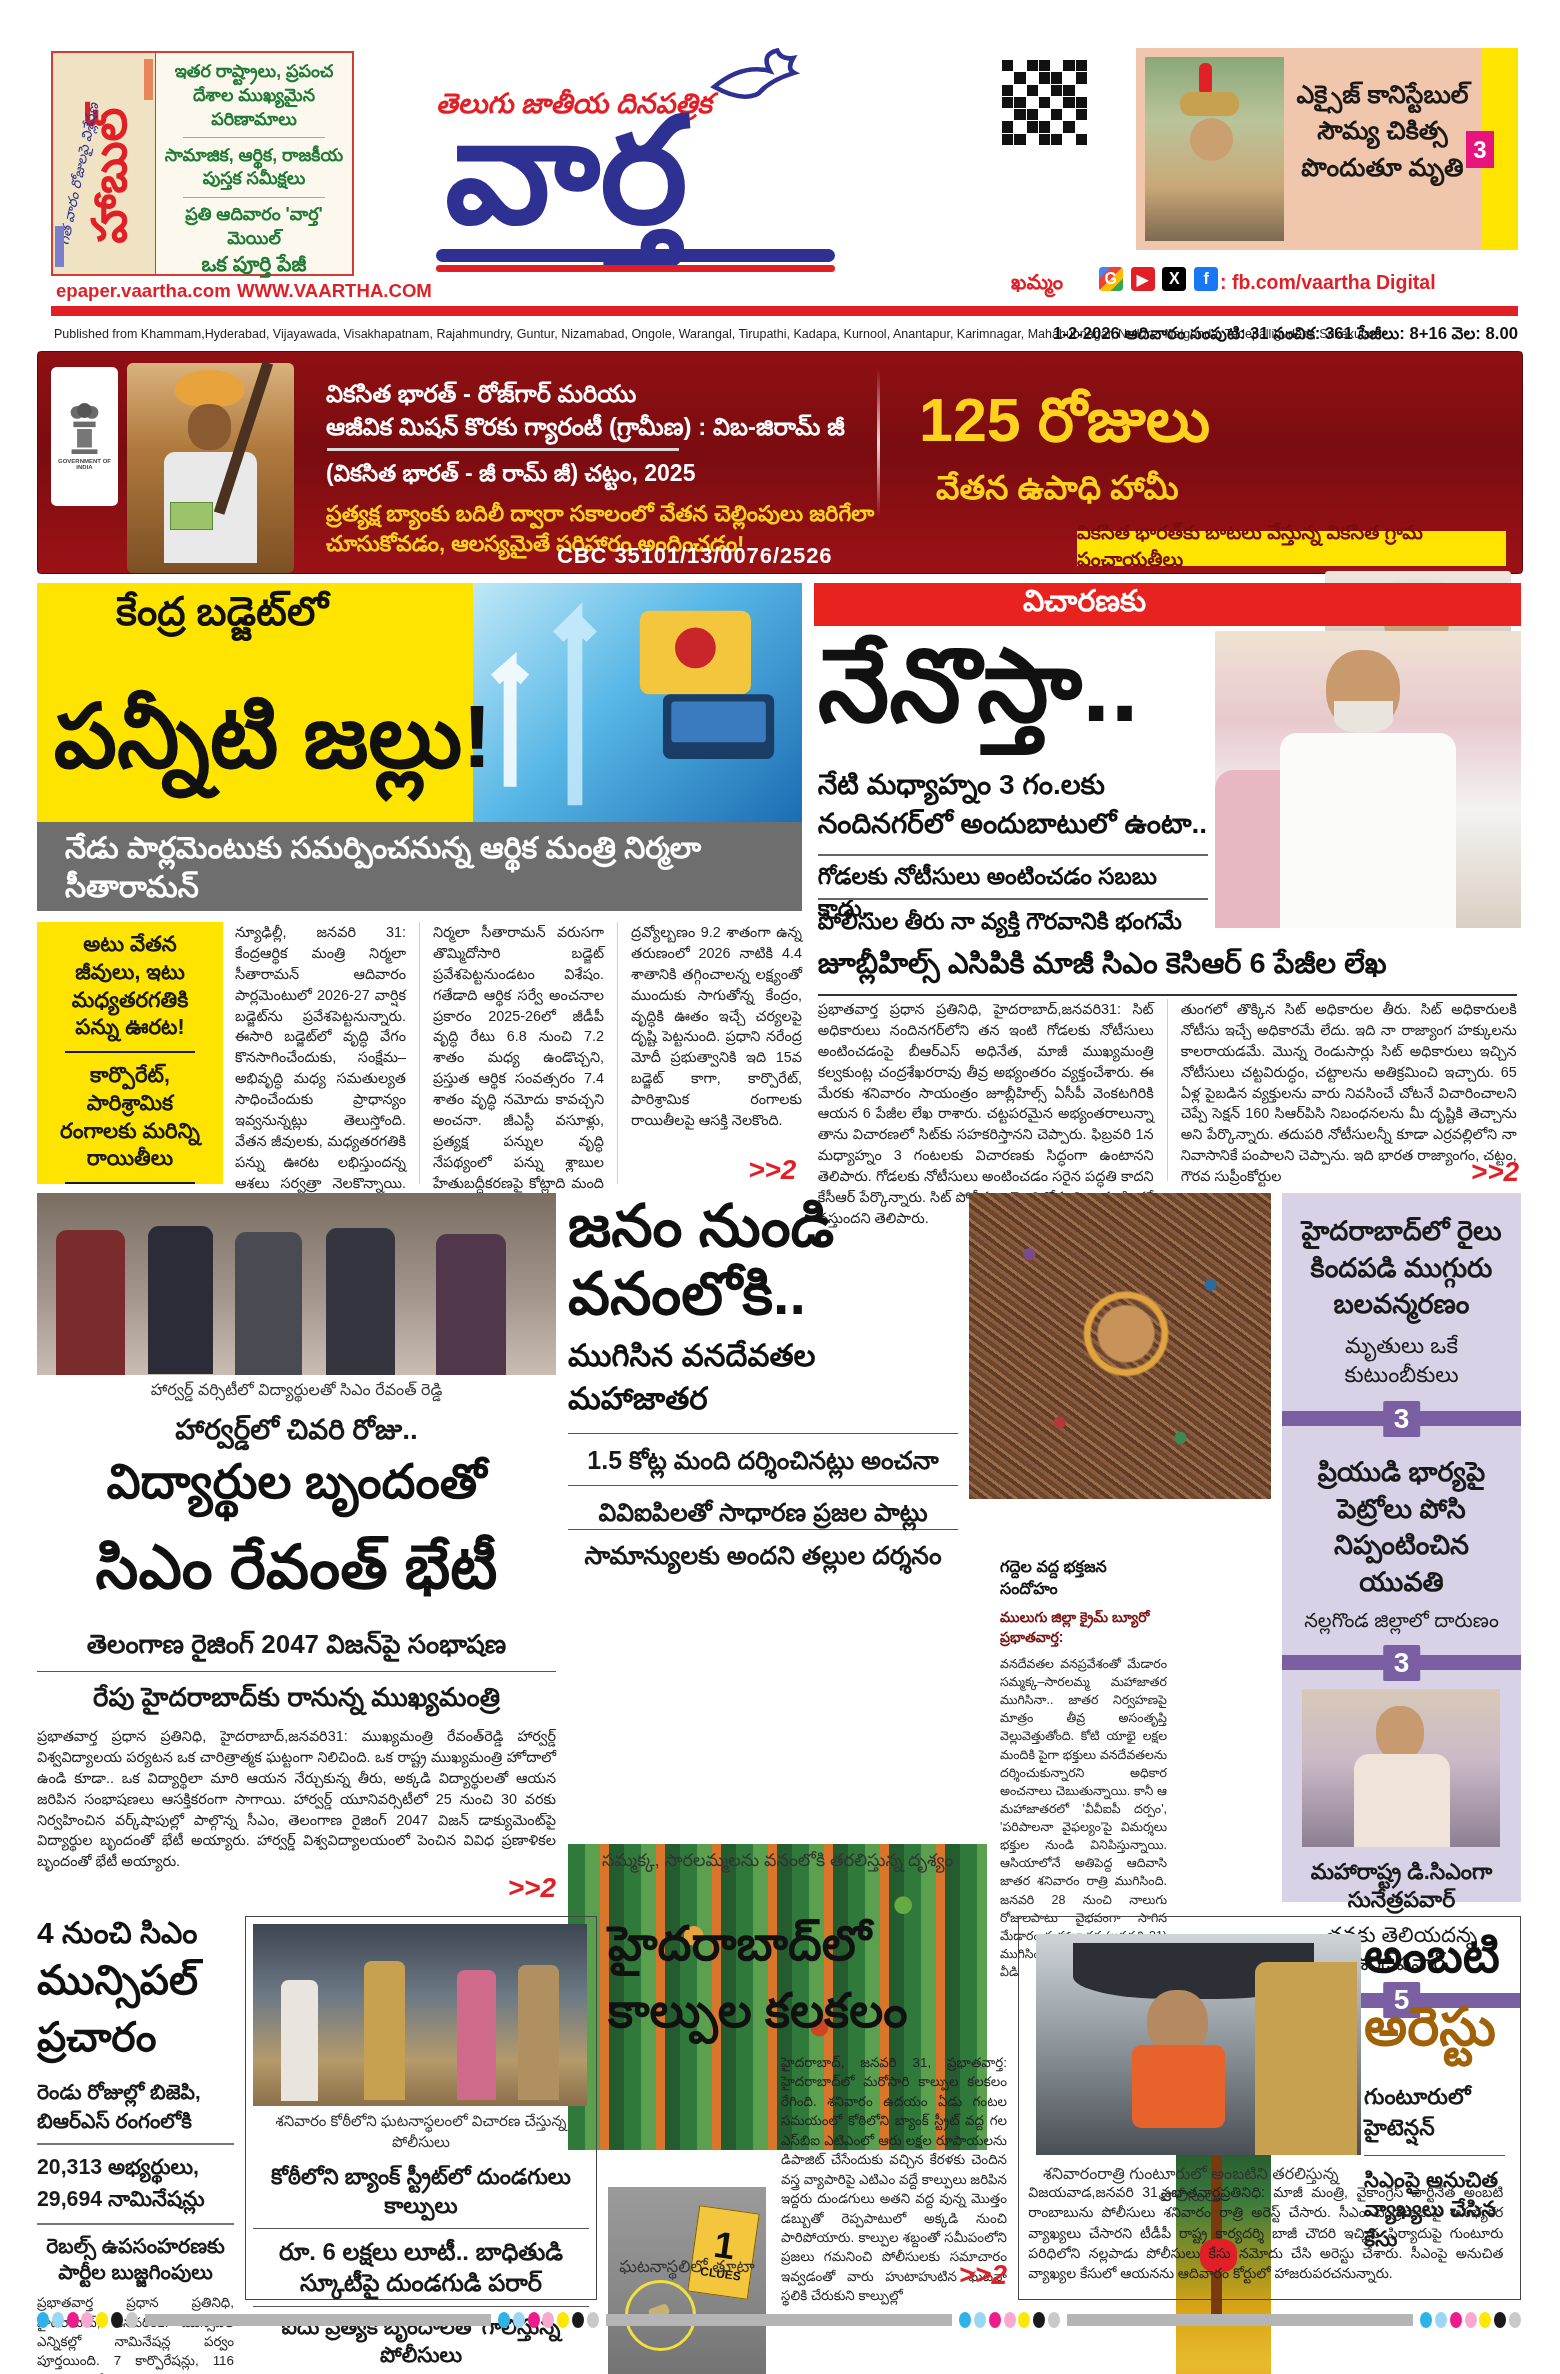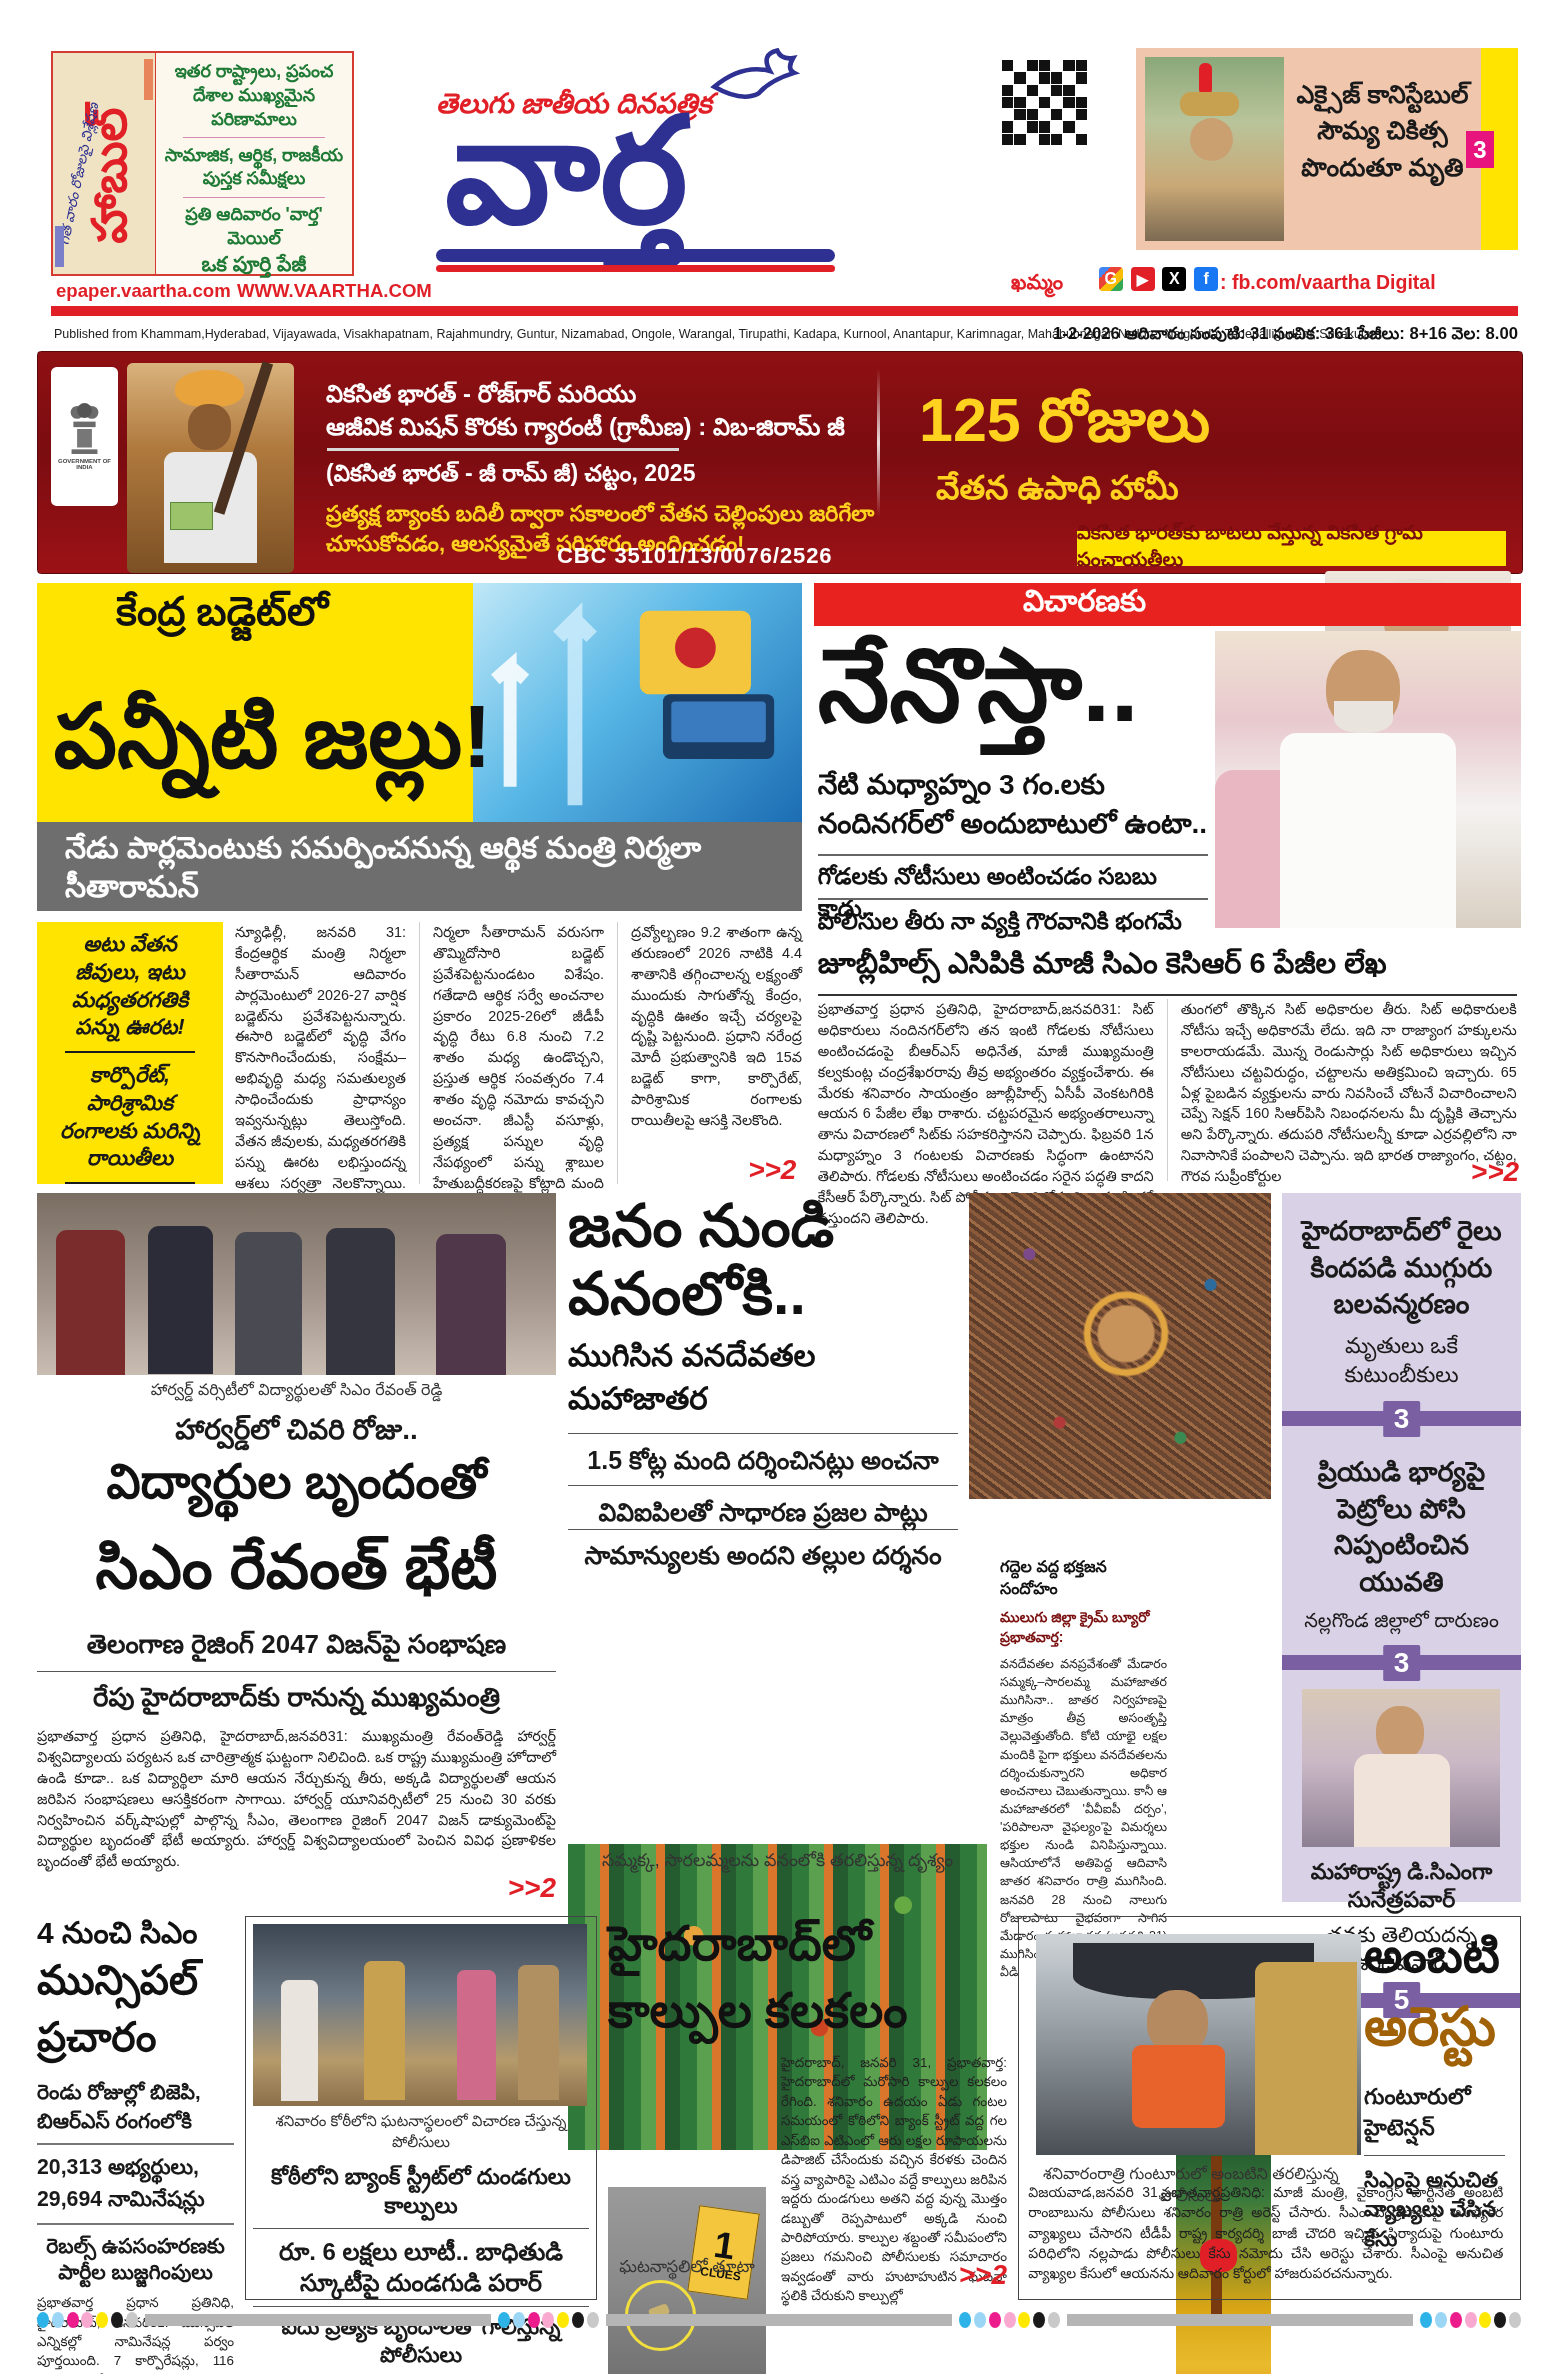--- a/index.html
+++ b/index.html
@@ -33,21 +33,21 @@
   .pagechip{background:#e8147d;color:#fff;font-weight:bold;font-size:24px;width:28px;height:37px;display:flex;align-items:center;justify-content:center;}
   .socialicon{width:24px;height:24px;border-radius:3.7px;display:inline-flex;align-items:center;justify-content:center;color:#fff;font-weight:bold;font-size:16px;margin-left:3.7px;vertical-align:middle;}
   
   .adbox{background:linear-gradient(180deg,#8f1013 0%,#7a0c10 45%,#9c1216 100%);border:1.9px solid #5b080b;border-radius:3.7px;}
   .ad-emblem{background:#fff;border-radius:5.6px;display:flex;flex-direction:column;align-items:center;justify-content:center;gap:3.7px;}
   .ad-divider{position:absolute;left:839px;top:16.7px;width:2.8px;height:148px;background:linear-gradient(180deg,rgba(255,255,255,.0),rgba(255,255,255,.85),rgba(255,255,255,0));border-radius:2.8px;}
   .adstrip{background:#ffe400;color:#7a0c10;font-weight:bold;}
   
   .kicker{background:#e8231f;color:#fff;font-weight:bold;}
   .greybar{background:#6e6e6e;color:#fff;font-weight:bold;}
-  .ynote{background:#ffe400;font-style:italic;}
+  .ynote{background:#ffe400;}
   .lavbox{background:#d9d2e6;}
   .purdiv{position:relative;height:15px;background:#7b5fa3;}
   .purnum{position:absolute;left:50%;top:50%;transform:translate(-50%,-50%);background:#7b5fa3;color:#fff;
      font-weight:bold;font-size:28px;padding:1.9px 11px;border-radius:1.9px;}
   .deckline{font-weight:bold;font-size:22px;text-align:center;line-height:1.3;}
   .colwrap{display:flex;gap:13px;}
   .col{flex:1;}
   .col + .col{border-left:0.9px solid #cfcfcf;padding-left:13px;}
   
   .dots{display:flex;gap:2.8px;align-items:center;}

